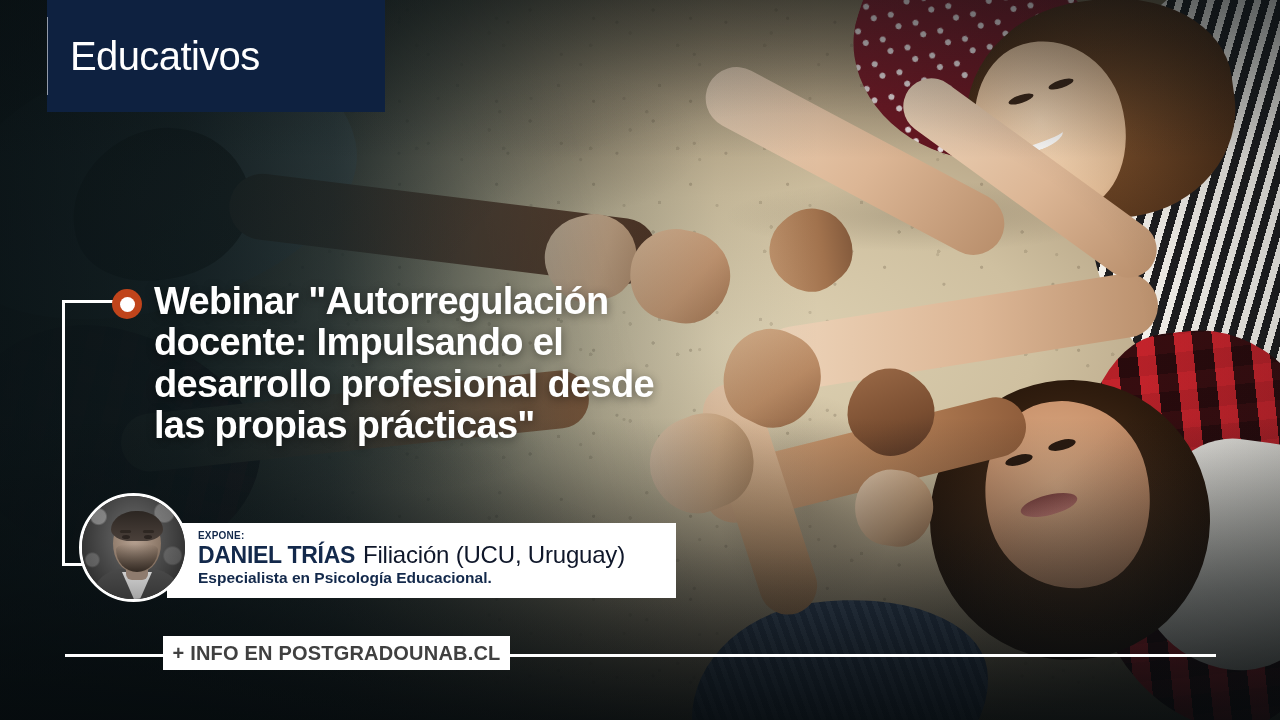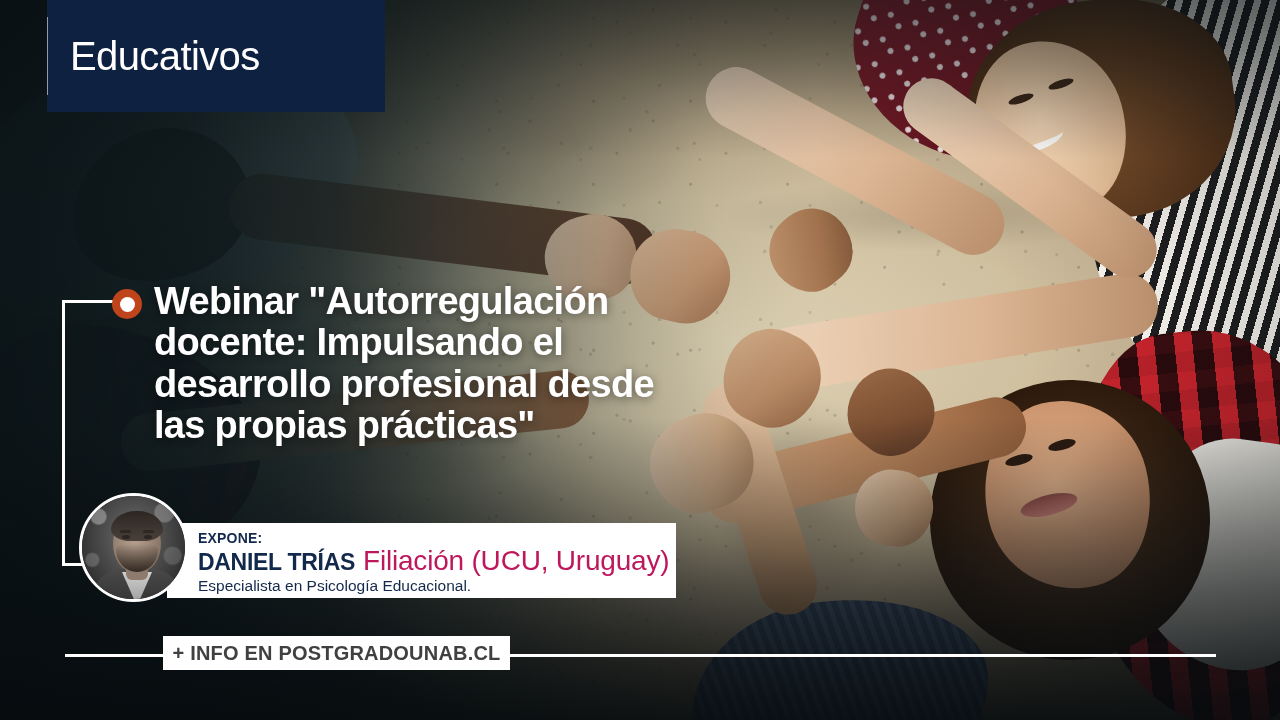--- a/index.html
+++ b/index.html
@@ -229,25 +229,25 @@
   
   .date-bar{
     position:absolute;left:167px;top:492px;width:511px;height:31px;
     background:#0e2140;display:flex;align-items:center;
   }
   .date-text{color:#fff;font-size:16px;font-weight:700;letter-spacing:.1px;padding-left:26px;}
   .speaker-card{
     position:absolute;left:167px;top:523px;width:509px;height:75px;background:#fff;
   }
   .speaker-inner{padding:8px 0 0 31px;}
-  .expone{color:#13294b;font-size:14px;font-weight:700;letter-spacing:.2px;line-height:1;}
+  .expone{color:#13294b;font-size:10px;font-weight:700;letter-spacing:.2px;line-height:1;}
   .sp-line{display:flex;align-items:baseline;gap:8px;margin-top:1px;}
   .sp-name{color:#13294b;font-size:23px;font-weight:700;letter-spacing:-.3px;line-height:1.08;}
-  .sp-aff{color:#be185d;font-size:28px;font-weight:400;letter-spacing:-.2px;line-height:1.08;}
-  .sp-role{color:#13294b;font-size:15.5px;font-weight:400;line-height:1.2;margin-top:1px;}
+  .sp-aff{color:#0f172a;font-size:24px;font-weight:400;letter-spacing:-.2px;line-height:1.08;}
+  .sp-role{color:#13294b;font-size:15.5px;font-weight:700;line-height:1.2;margin-top:1px;}
 
   .avatar{
     position:absolute;left:79px;top:493px;width:109px;height:109px;border-radius:50%;
     border:3px solid #fff;overflow:hidden;background:#2a2a2a;
   }
   .av-bg{position:absolute;inset:0;
     background:radial-gradient(ellipse at 50% 40%,#6e6e6e,#3c3c3c 62%,#1c1c1c 100%);
     filter:grayscale(1);}
   .av-bokeh{position:absolute;inset:0;
     background:

